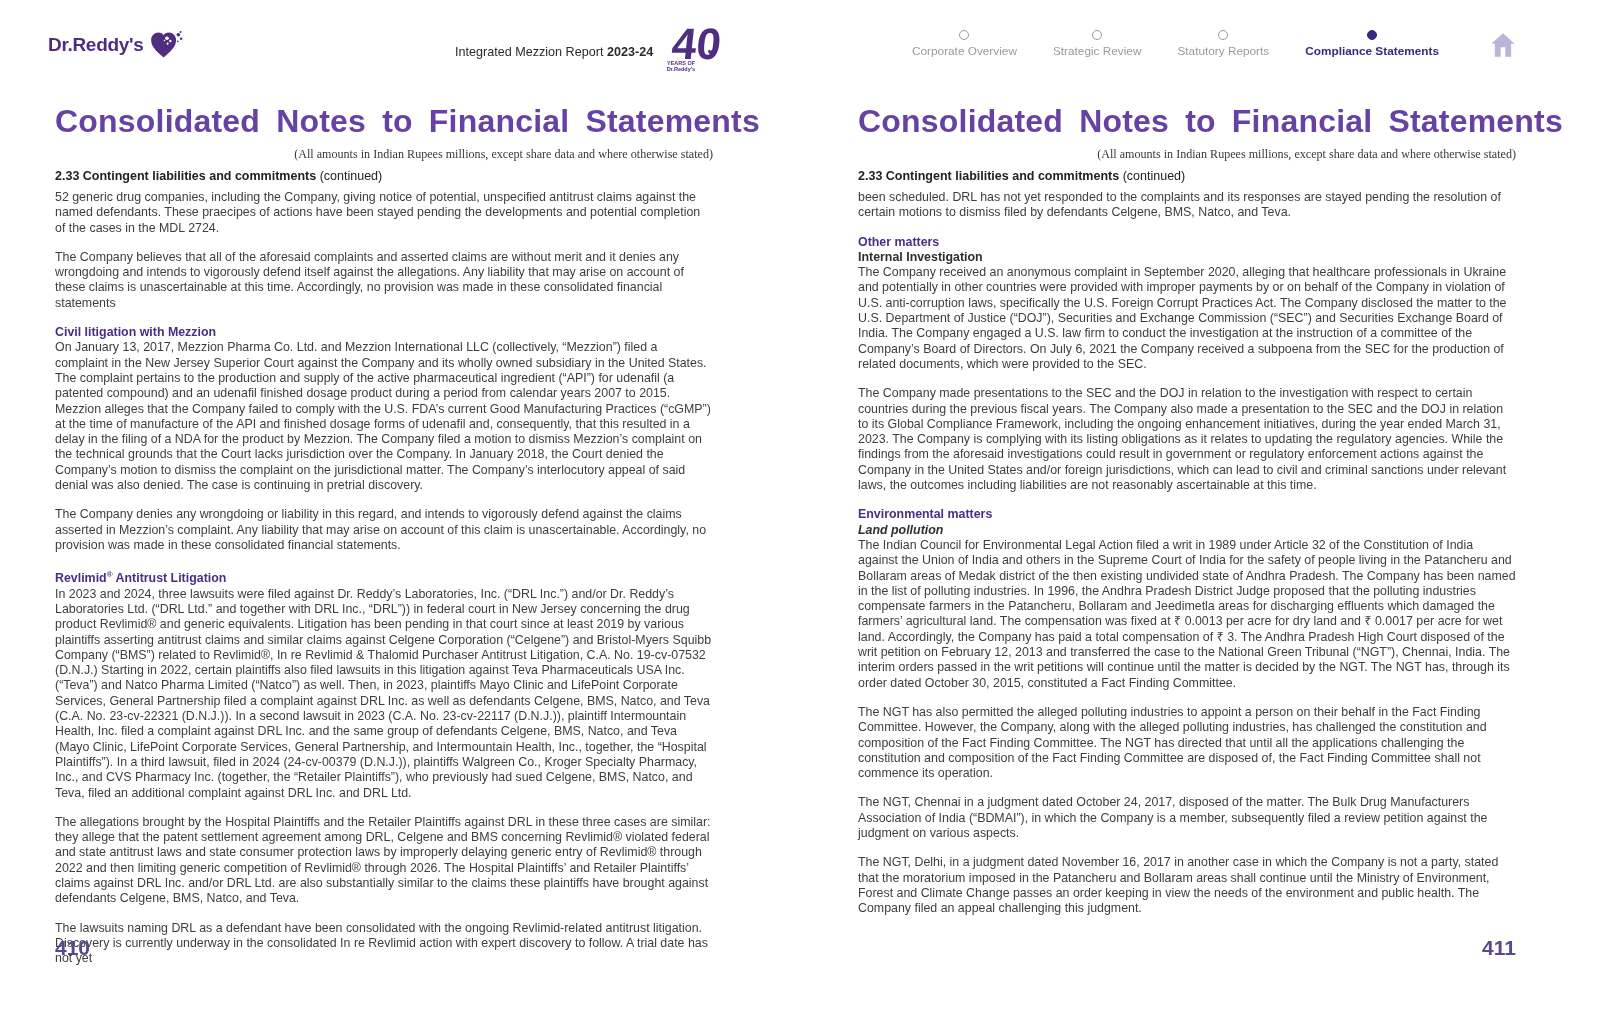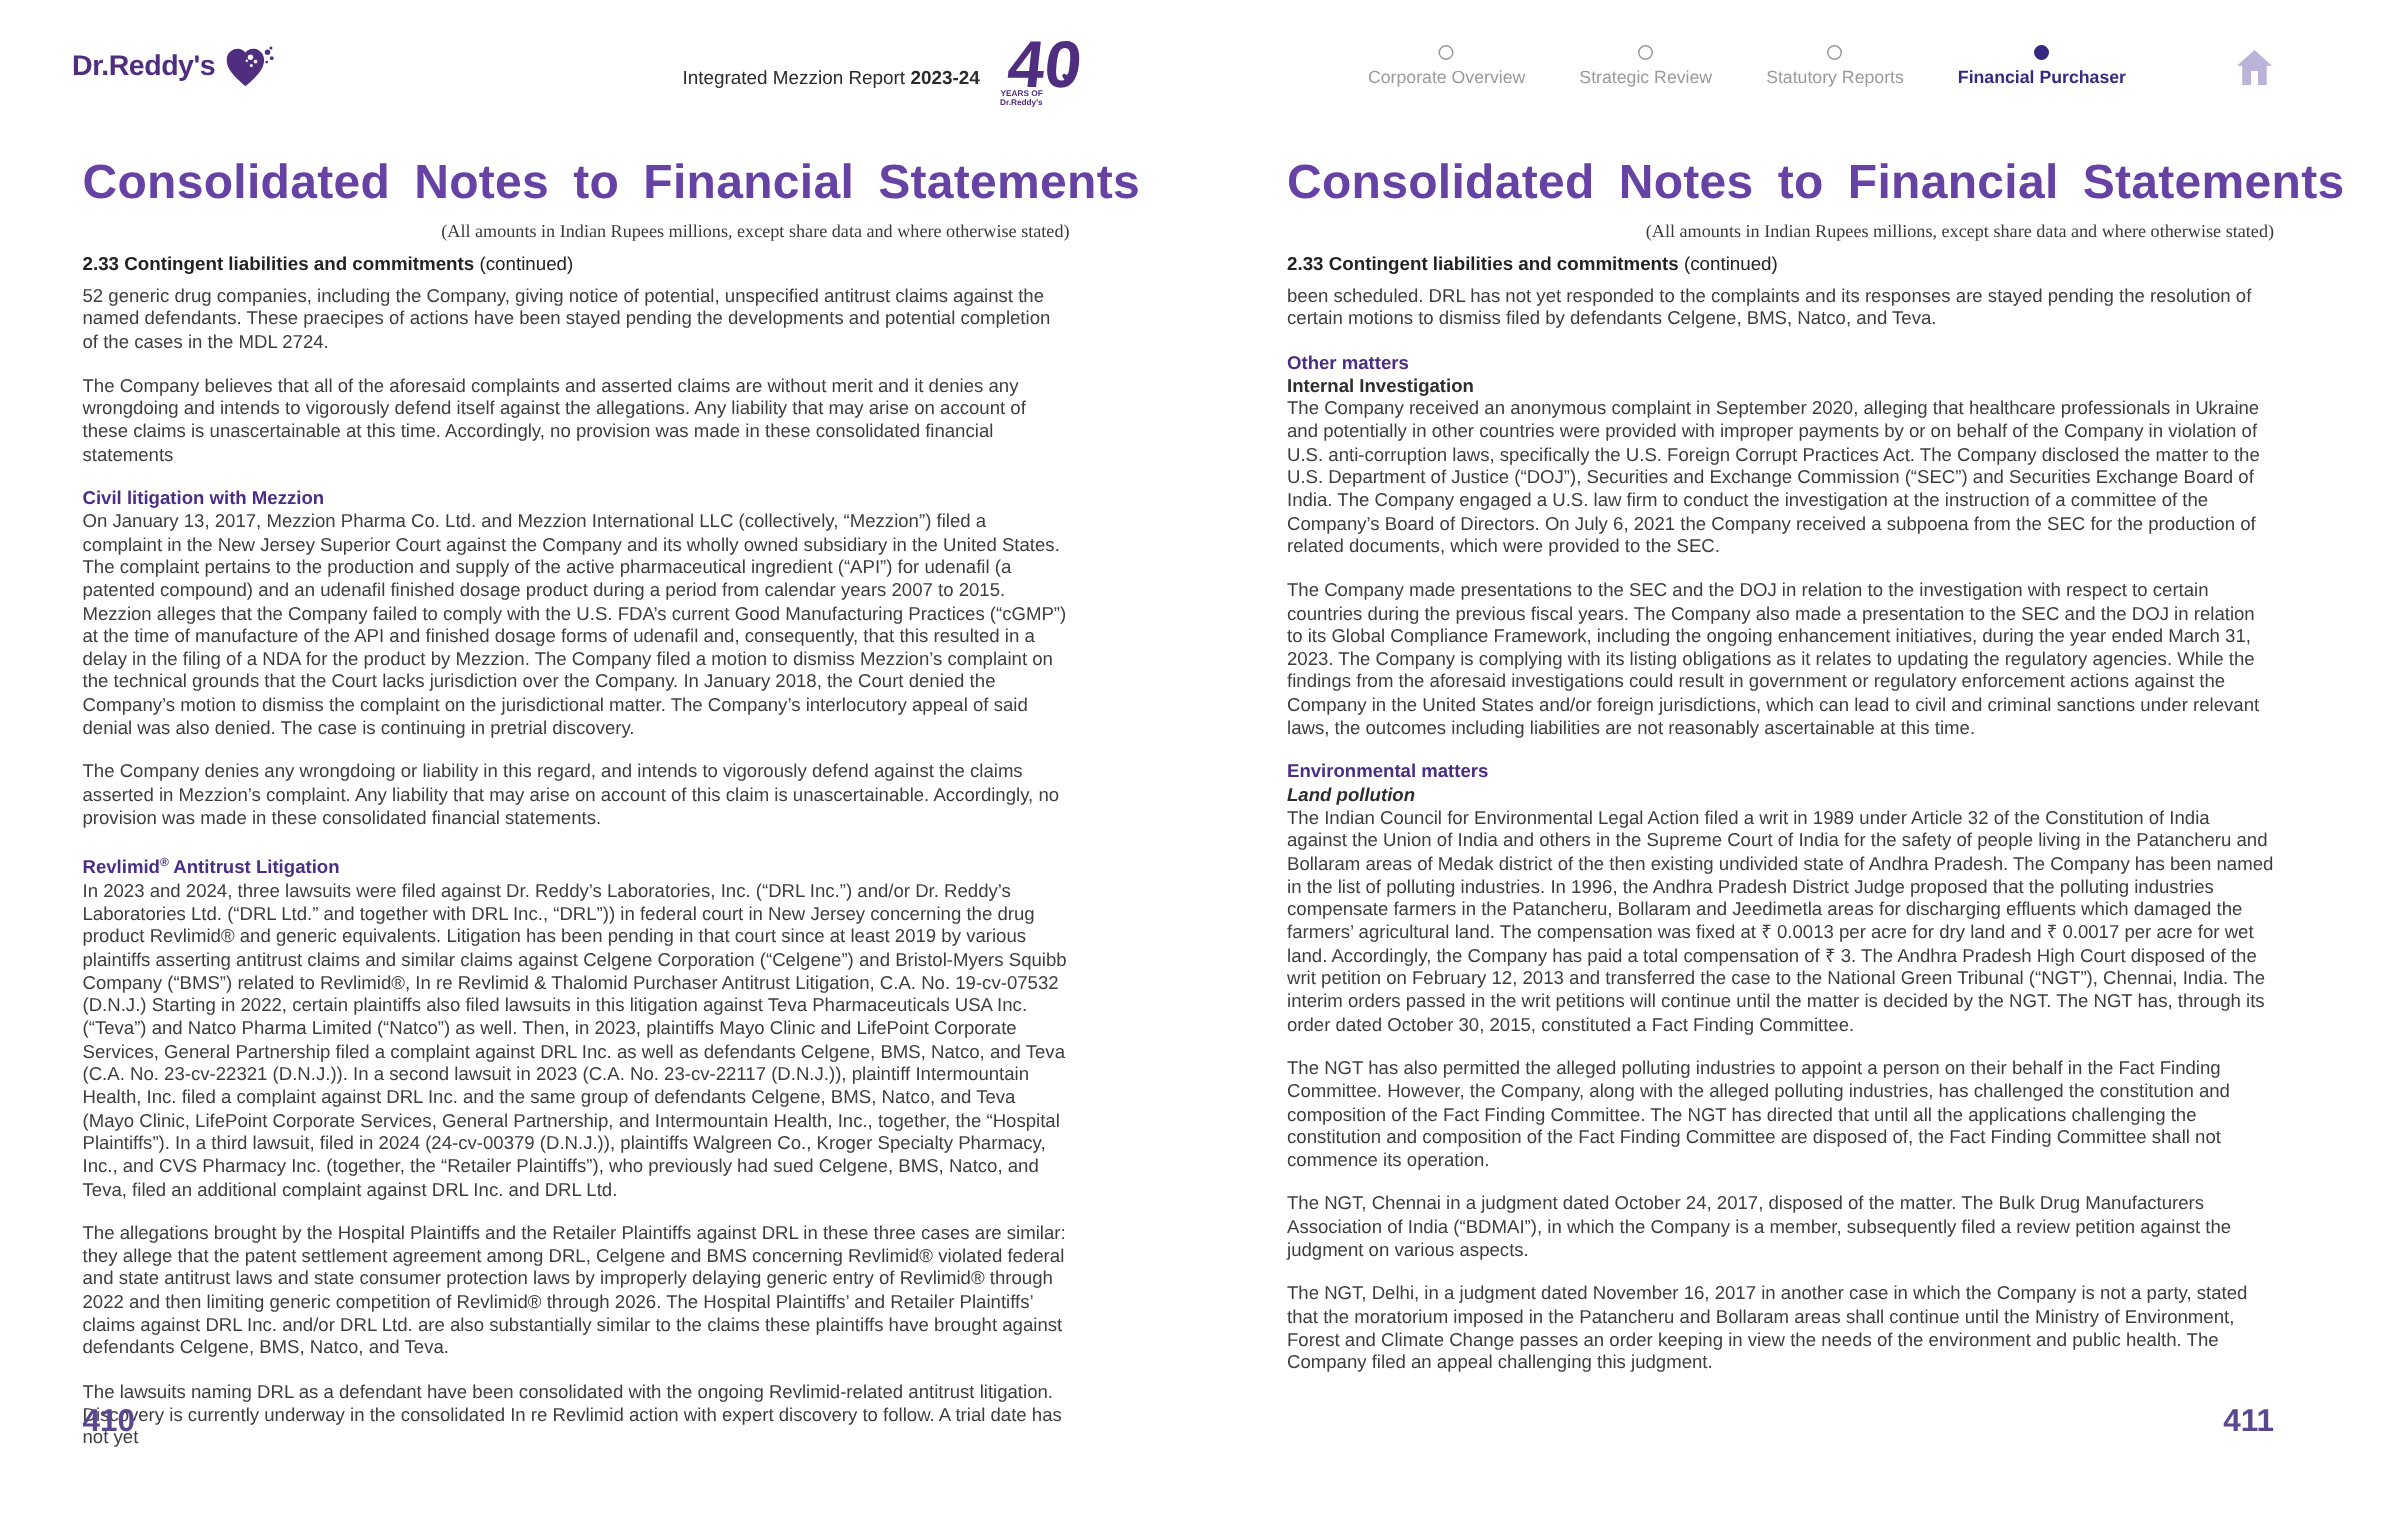--- a/index.html
+++ b/index.html
@@ -88,21 +88,21 @@
     <div class="nav-item" data-active="false">
       <span class="nav-dot"></span>
       <span class="nav-label">Strategic Review</span>
     </div>
     <div class="nav-item" data-active="false">
       <span class="nav-dot"></span>
       <span class="nav-label">Statutory Reports</span>
     </div>
     <div class="nav-item" data-active="true">
       <span class="nav-dot"></span>
-      <span class="nav-label">Financial Purchaser</span>
+      <span class="nav-label">Compliance Statements</span>
     </div>
   </div>
 
   <div class="home-btn">
     <svg width="28" height="26" viewBox="0 0 24 22">
       <path d="M2 10 L12 1 L22 10 L19 10 L19 21 L14 21 L14 13 L10 13 L10 21 L5 21 L5 10 Z" fill="#BCB3D9"></path>
     </svg>
   </div>
 
   <div class="page" id="left-page">

